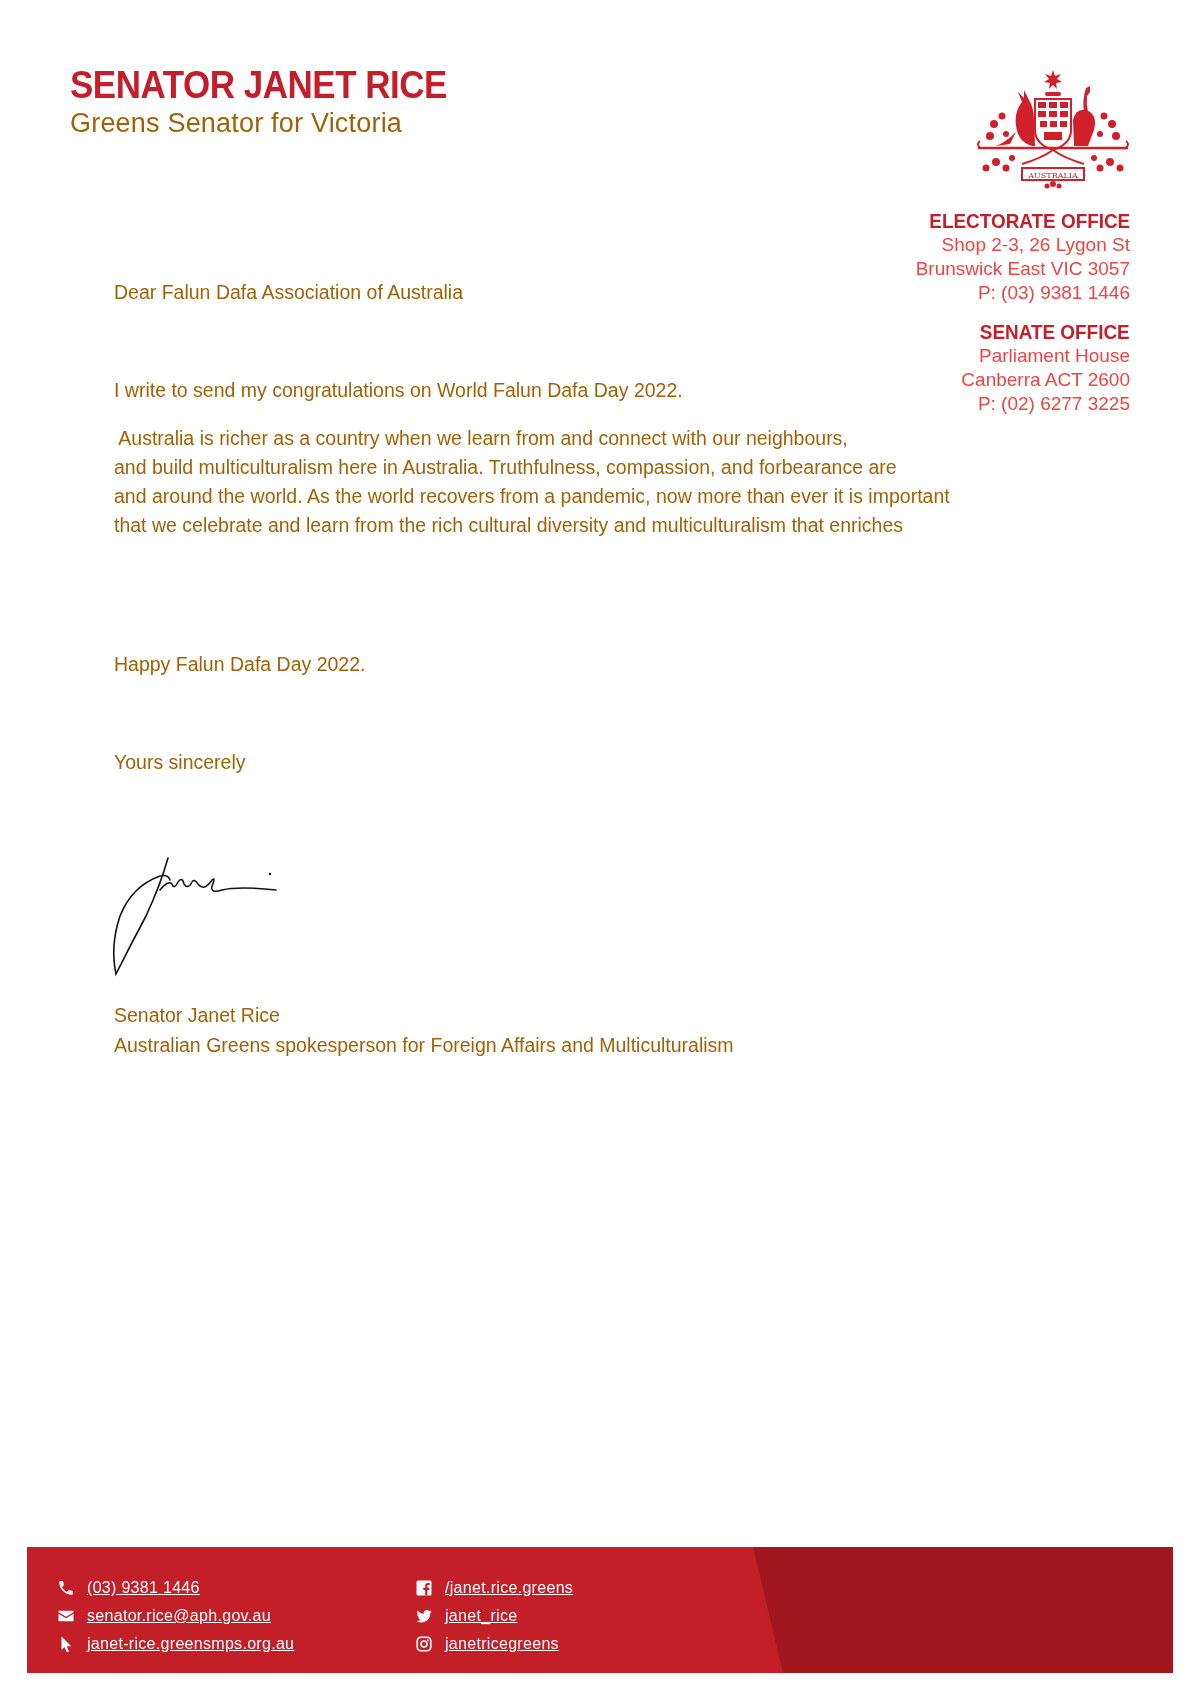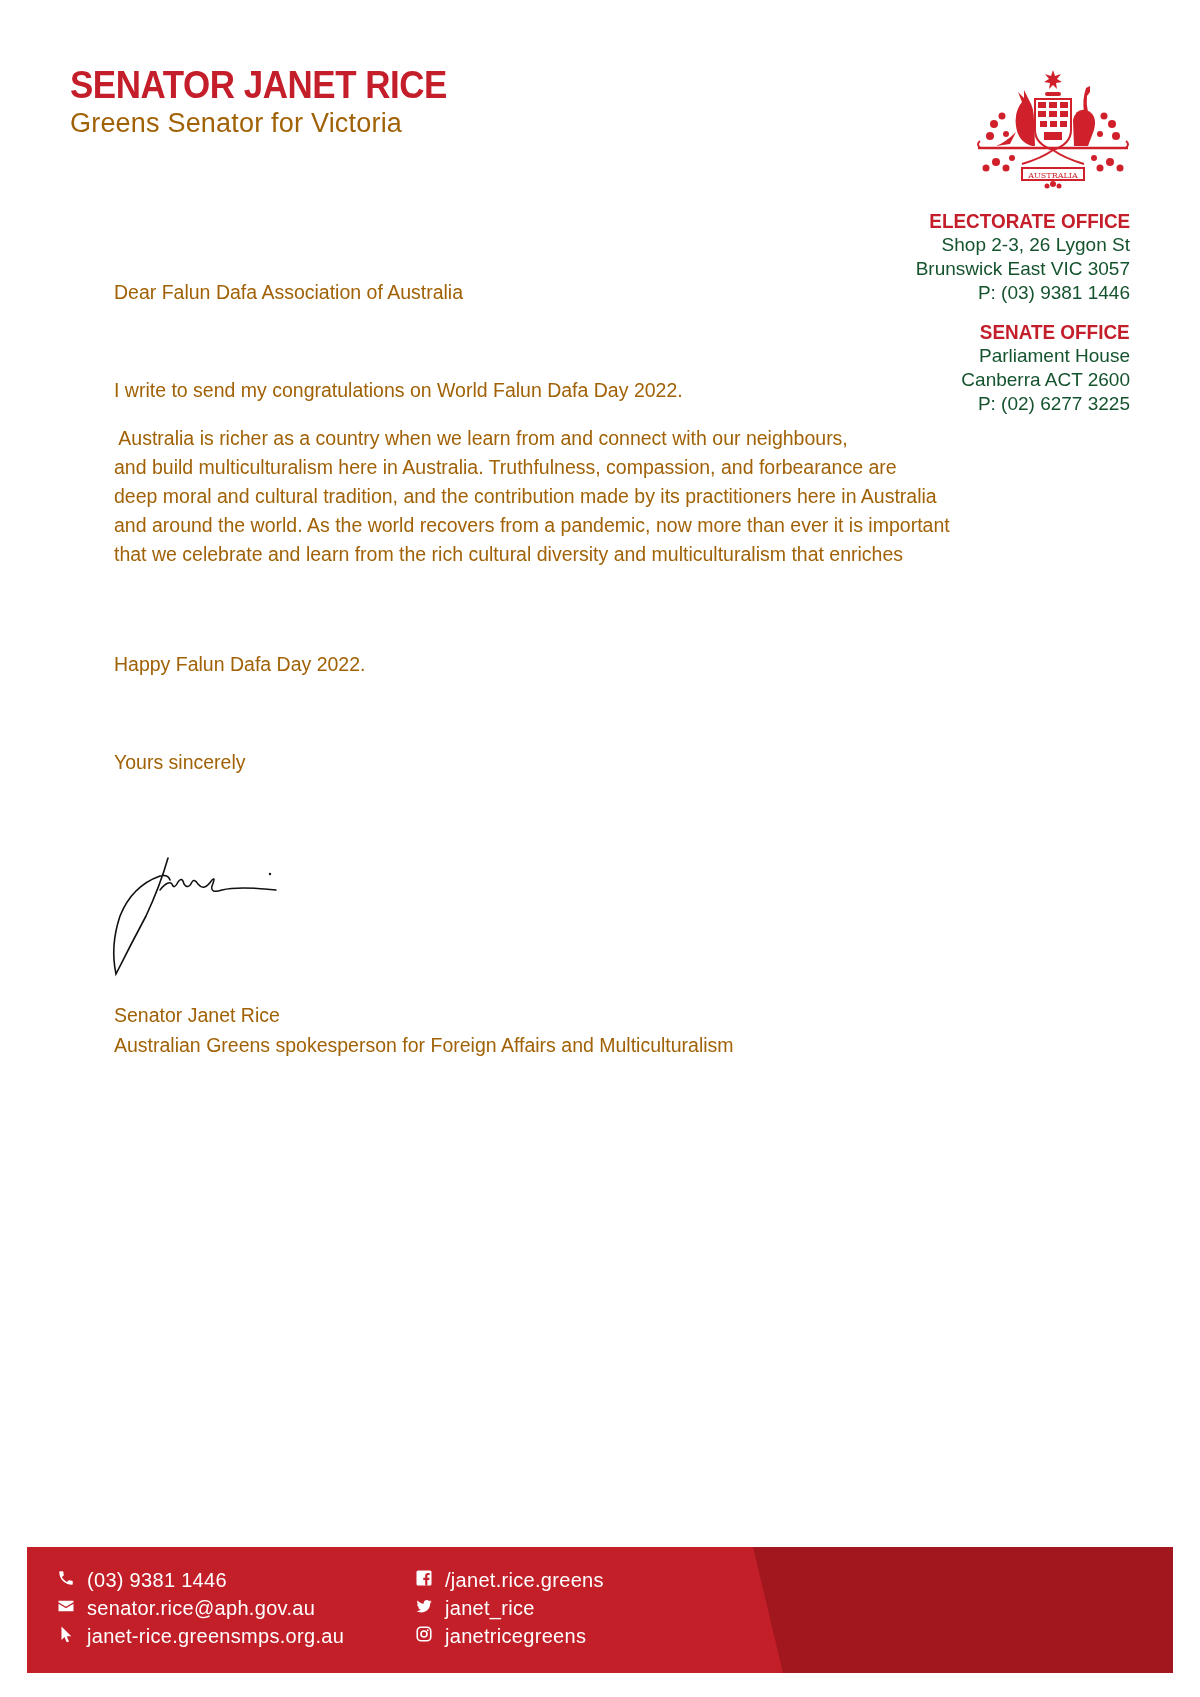--- a/index.html
+++ b/index.html
@@ -56,21 +56,21 @@
     .office-heading {
       font-weight: bold;
       font-size: 21px;
       color: #c41e2b;
       line-height: 24px;
       transform: scaleX(0.9);
       transform-origin: right top;
     }
     .office-line {
       font-size: 19px;
-      color: #14532d;
+      color: #ef4444;
       line-height: 24px;
     }
     .electorate { top: 209px; }
     .senate { top: 320px; }
 
     
     .letter {
       left: 114px;
       width: 960px;
       font-size: 19.5px;
@@ -109,26 +109,27 @@
       clip-path: polygon(726px 0, 1146px 0, 1146px 126px, 756px 126px);
     }
     .footer-col {
       position: absolute;
       top: 22px;
     }
     .footer-col.left { left: 30px; }
     .footer-col.right { left: 388px; }
     .footer-item {
       display: flex;
-      align-items: flex-start;
+      align-items: flex-end;
       height: 28px;
       color: #ffffff;
-      font-size: 20px;
+      font-size: 16px;
       letter-spacing: 0.3px;
       white-space: nowrap;
+      text-decoration: underline;
     }
     .footer-icon {
       width: 18px;
       height: 18px;
       margin-right: 12px;
       display: inline-flex;
       align-items: center;
       justify-content: center;
       flex: 0 0 18px;
     }
@@ -214,21 +215,20 @@
   <div class="office-line">Canberra ACT 2600</div>
   <div class="office-line">P: (02) 6277 3225</div>
 </div>
 
 <div class="abs letter salutation">Dear Falun Dafa Association of Australia</div>
 <div class="abs letter intro">I write to send my congratulations on World Falun Dafa Day 2022.</div>
 
 <div class="abs letter para">
   <p style="white-space:pre"> Australia is richer as a country when we learn from and connect with our neighbours,</p>
   <p>and build multiculturalism here in Australia. Truthfulness, compassion, and forbearance are</p>
-  <p>deep moral and cultural tradition, and the contribution made by its practitioners here in Australia</p>
   <p>and around the world. As the world recovers from a pandemic, now more than ever it is important</p>
   <p>that we celebrate and learn from the rich cultural diversity and multiculturalism that enriches</p>
 </div>
 
 <div class="abs letter happy">Happy Falun Dafa Day 2022.</div>
 <div class="abs letter closing">Yours sincerely</div>
 
 <div class="abs signature">
   <svg viewBox="0 0 200 135" width="200" height="135">
     <path d="M60,12 Q52,40 38,70 Q22,100 8,128 Q2,100 12,70 Q24,40 52,30 Q60,28 62,34" fill="none" stroke="#111" stroke-width="1.6" stroke-linecap="round"></path>

